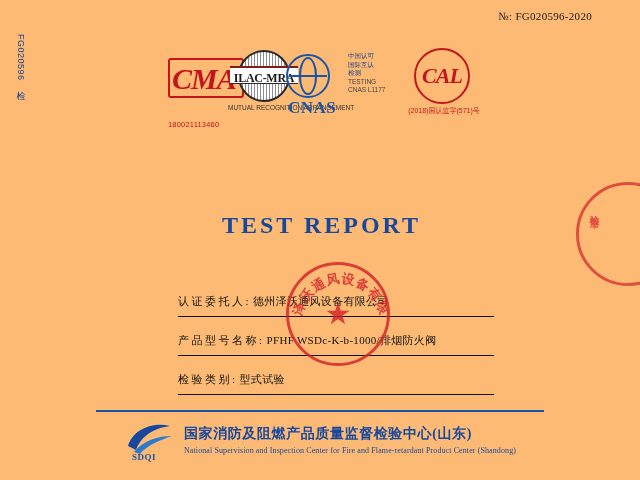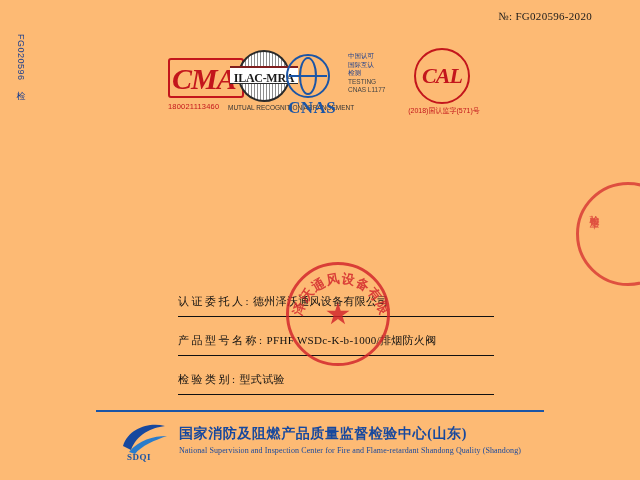--- a/index.html
+++ b/index.html
@@ -75,21 +75,21 @@
   .cma-frame {
     position: absolute;
     left: 0; top: 10px;
     width: 76px; height: 40px;
     border: 2px solid #c3161c;
     border-radius: 3px;
     box-sizing: border-box;
   }
   .cma-num {
     position: absolute;
-    top: 54px;
+    top: 72px;
     left: 0px;
     font-size: 7.5px;
     color: #c3161c;
     letter-spacing: .2px;
     white-space: nowrap;
   }
   
   .ilac-wrap {
     position: absolute;
     left: 228px;
@@ -430,20 +430,21 @@
       <div class="en">CNAS L1177</div>
     </div>
 
     <div class="cal-wrap">
       <div class="cal-circ"></div>
       <div class="cal-letters">CAL</div>
       <div class="cal-caption">(2018)国认监字(571)号</div>
     </div>
   </div>
 
+  <div class="title-en">TEST REPORT</div>
 
   <div class="stamp-right">
     <div class="stamp-right-text">检验专用章</div>
   </div>
 
   <div class="fields">
     <div class="field-row">
       <span class="field-label">认证委托人:</span>
       <span class="field-value">德州泽沃通风设备有限公司</span>
     </div>
@@ -473,17 +474,17 @@
   <div class="footer">
     <div class="sdqi-logo">
       <svg width="52" height="40" viewBox="0 0 52 40">
         <path d="M4 26 C10 8, 30 2, 46 6 C32 8, 18 14, 12 30 Z" fill="#17489e"></path>
         <path d="M10 32 C20 20, 34 16, 48 16 C36 20, 22 26, 16 34 Z" fill="#2a7ccb"></path>
       </svg>
       <div class="sdqi-text">SDQI</div>
     </div>
     <div class="footer-texts">
       <div class="footer-cn">国家消防及阻燃产品质量监督检验中心(山东)</div>
-      <div class="footer-en">National Supervision and Inspection Center for Fire and Flame-retardant Shandong Quality (Shandong)</div>
+      <div class="footer-en">National Supervision and Inspection Center for Fire and Flame-retardant Product Center (Shandong)</div>
     </div>
   </div>
 
 </div>
 
 </body></html>

